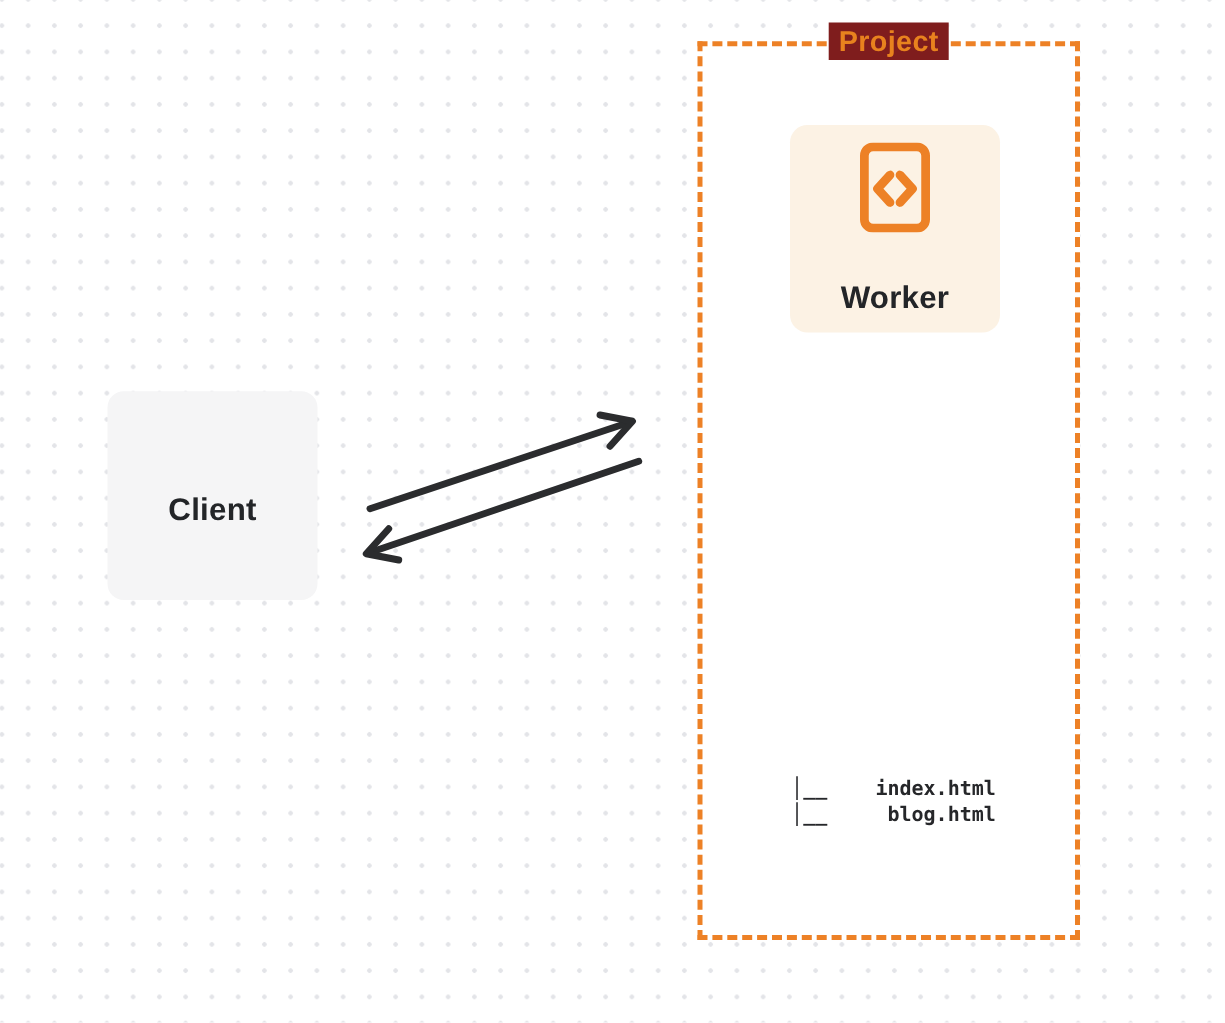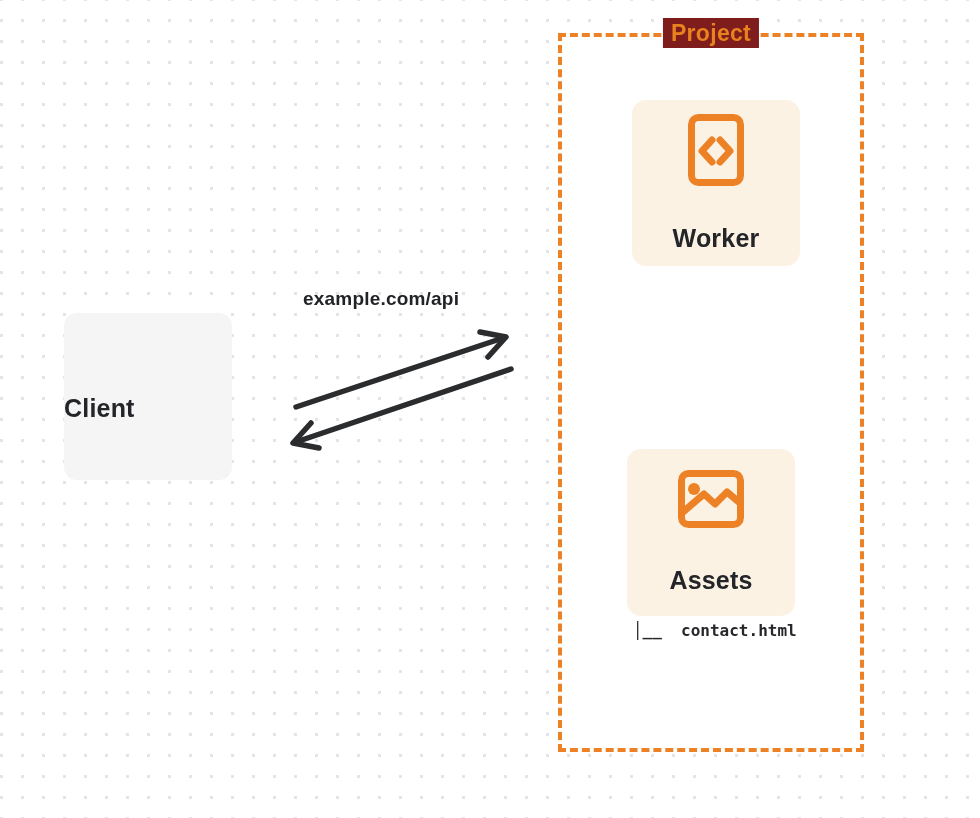--- a/index.html
+++ b/index.html
@@ -35,29 +35,29 @@
     font-size: 19px;
     font-weight: 700;
     color: #222326;
     letter-spacing: 0.2px;
     white-space: nowrap;
   }
 
   
   .client-card {
     position: absolute;
-    left: 64px;
+    left: 86px;
     top: 313px;
     width: 168px;
     height: 167px;
     background: #f5f5f6;
     border-radius: 13px;
     display: flex;
     align-items: center;
-    justify-content: flex-start;
+    justify-content: center;
   }
   .node-label {
     font-size: 25px;
     font-weight: 700;
     color: #232528;
     letter-spacing: 0.2px;
     margin-top: 24px;
   }
 
   
@@ -126,51 +126,41 @@
       <path d="M296 407 L503 338"></path>
       <path d="M488 357 L506 337 L480 332"></path>
     </g>
 
     <g stroke="#2b2c2e" stroke-width="5.5" fill="none" stroke-linecap="round" stroke-linejoin="round">
       <path d="M511 369 L296 442"></path>
       <path d="M311 423 L293 443 L319 448"></path>
     </g>
   </svg>
 
-  <div class="request-label">example.com/api</div>
 
   <div class="client-card">
     <span class="node-label">Client</span>
   </div>
 
   <div class="project-box">
 
     <div class="project-label">Project</div>
 
     <div class="card worker">
       <span class="icon-wrap">
         <svg width="56" height="72" viewBox="0 0 56 72" xmlns="http://www.w3.org/2000/svg">
           <rect x="3.5" y="3.5" width="49" height="65" rx="7" fill="none" stroke="#ed8126" stroke-width="7"></rect>
           <path d="M24 26 L14 37 L24 48" fill="none" stroke="#ed8126" stroke-width="7" stroke-linecap="round" stroke-linejoin="round"></path>
           <path d="M32 26 L42 37 L32 48" fill="none" stroke="#ed8126" stroke-width="7" stroke-linecap="round" stroke-linejoin="round"></path>
         </svg>
       </span>
       <span class="node-label">Worker</span>
     </div>
 
-    <div class="card assets">
-      <span class="icon-wrap">
-        <svg width="66" height="58" viewBox="0 0 66 58" xmlns="http://www.w3.org/2000/svg">
-          <rect x="3.5" y="3.5" width="59" height="51" rx="7" fill="none" stroke="#ed8126" stroke-width="7"></rect>
-          <circle cx="16" cy="19" r="6" fill="#ed8126"></circle>
-          <path d="M5 42 L26 24 L37 34 L49 22 L62 33" fill="none" stroke="#ed8126" stroke-width="7" stroke-linecap="round" stroke-linejoin="round"></path>
-        </svg>
-      </span>
-      <span class="node-label">Assets</span>
-    </div>
 
     <div class="file-tree">
-      <div class="tree-line">   │__  contact.html</div>
+      <div class="tree-line">   │__    index.html</div>
+      <div class="tree-line">   │__     blog.html</div>
     </div>
 
   </div>
 
 </div>
 
 </body></html>

